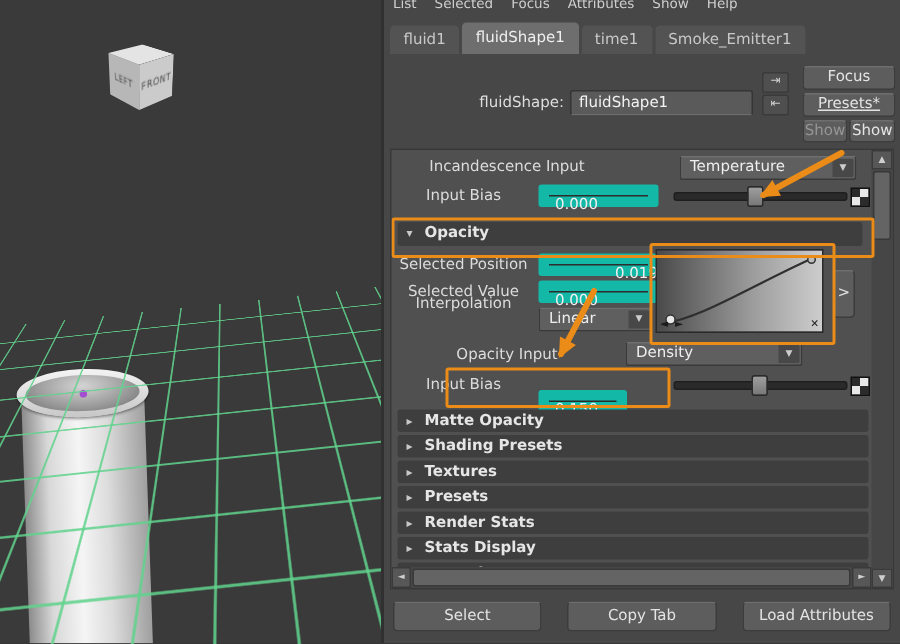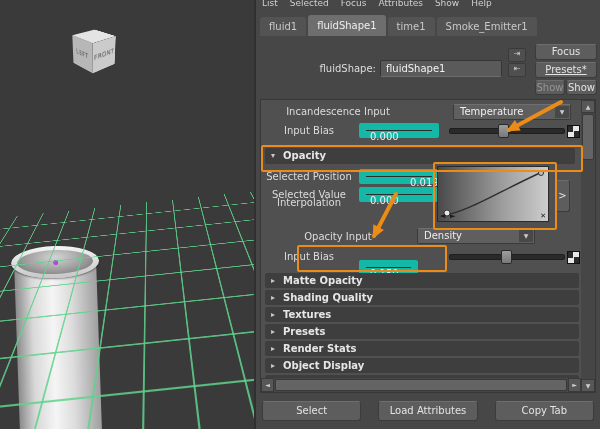--- a/index.html
+++ b/index.html
@@ -184,20 +184,24 @@
         <span>Opacity</span>
       </div>
 
       <div class="label" style="left:2px; top:69px; width:92px;">Selected Position</div>
       <div class="field" style="left:98px; top:69px; width:80px;padding-left:44px;">0.019</div>
 
       <div class="label" style="left:2px; top:87px; width:92px;">Selected Value</div>
       <div class="field" style="left:98px; top:87px; width:80px;">0.000</div>
 
       <div class="label" style="left:2px; top:95px; width:92px;">Interpolation</div>
+      <div class="dropdown" style="left:98px; top:105px; width:76px;">
+        <span class="dd-text">Linear</span>
+        <span class="dd-arrow">▼</span>
+      </div>
 
       <div class="ramp">
         <svg width="110" height="54" viewBox="0 0 110 54">
           <path d="M3,49 C 30,45 60,25 104,5" stroke="#2f2f2f" stroke-width="1.4" fill="none"></path>
           <circle cx="9" cy="46" r="3" fill="#e8e8e8" stroke="#333" stroke-width="1"></circle>
           <circle cx="103" cy="6" r="2.5" fill="#bdbdbd" stroke="#333" stroke-width="1"></circle>
         </svg>
         <span class="ramp-ico" style="left:2px; bottom:1px;">◄</span>
         <span class="ramp-ico" style="left:12px; bottom:1px;">►</span>
         <span class="ramp-ico" style="right:2px; bottom:1px;">✕</span>
@@ -215,37 +219,37 @@
       <div class="slider-groove" style="left:188px; top:154px; width:114px;"></div>
       <div class="slider-handle" style="left:240px; top:150px;"></div>
       <div class="map-btn" style="left:306px; top:151px;"></div>
 
       <div class="secbar" style="top:173px;">
         <span class="secarrow">▸</span>
         <span>Matte Opacity</span>
       </div>
       <div class="secbar" style="top:190px;">
         <span class="secarrow">▸</span>
-        <span>Shading Quality</span>
+        <span>Shading Presets</span>
       </div>
       <div class="secbar" style="top:207px;">
         <span class="secarrow">▸</span>
         <span>Textures</span>
       </div>
       <div class="secbar" style="top:224px;">
         <span class="secarrow">▸</span>
         <span>Presets</span>
       </div>
       <div class="secbar" style="top:241px;">
         <span class="secarrow">▸</span>
         <span>Render Stats</span>
       </div>
       <div class="secbar" style="top:258px;">
         <span class="secarrow">▸</span>
-        <span>Object Display</span>
+        <span>Stats Display</span>
       </div>
       <div class="secbar" style="top:275px;">
         <span class="secarrow">▸</span>
         <span>mental ray</span>
       </div>
 
       <div class="orange-box" style="left:0; top:45px; width:318px; height:23px;"></div>
       <div class="orange-box" style="left:172px; top:62px; width:120px; height:64px;"></div>
       <div class="orange-box" style="left:36px; top:145px; width:146px; height:23px;"></div>
 
@@ -257,22 +261,22 @@
 
       <div class="hscroll">
         <div class="sc-btn" style="left:0; top:0; width:13px; height:14px; line-height:12px;">◄</div>
         <div class="sc-thumb" style="left:14px; top:1px; right:14px; height:12px;"></div>
         <div class="sc-btn" style="right:0; top:0; width:13px; height:14px; line-height:12px;">►</div>
       </div>
     </div>
 
     <div class="footer">
       <div class="btn">Select</div>
+      <div class="btn">Copy Tab</div>
       <div class="btn">Load Attributes</div>
-      <div class="btn">Copy Tab</div>
     </div>
   </div>
 
   <svg class="annotations" width="600" height="429" viewBox="0 0 600 429">
     <defs>
       <marker id="ah" markerUnits="userSpaceOnUse" markerWidth="16" markerHeight="14" refX="11" refY="7" orient="auto">
         <path d="M1,1 L14,7 L1,13 Z" fill="#ea8c17"></path>
       </marker>
     </defs>
     <path d="M561,102 L509,130" stroke="#ea8c17" stroke-width="4" fill="none" stroke-linecap="round" marker-end="url(#ah)"></path>

